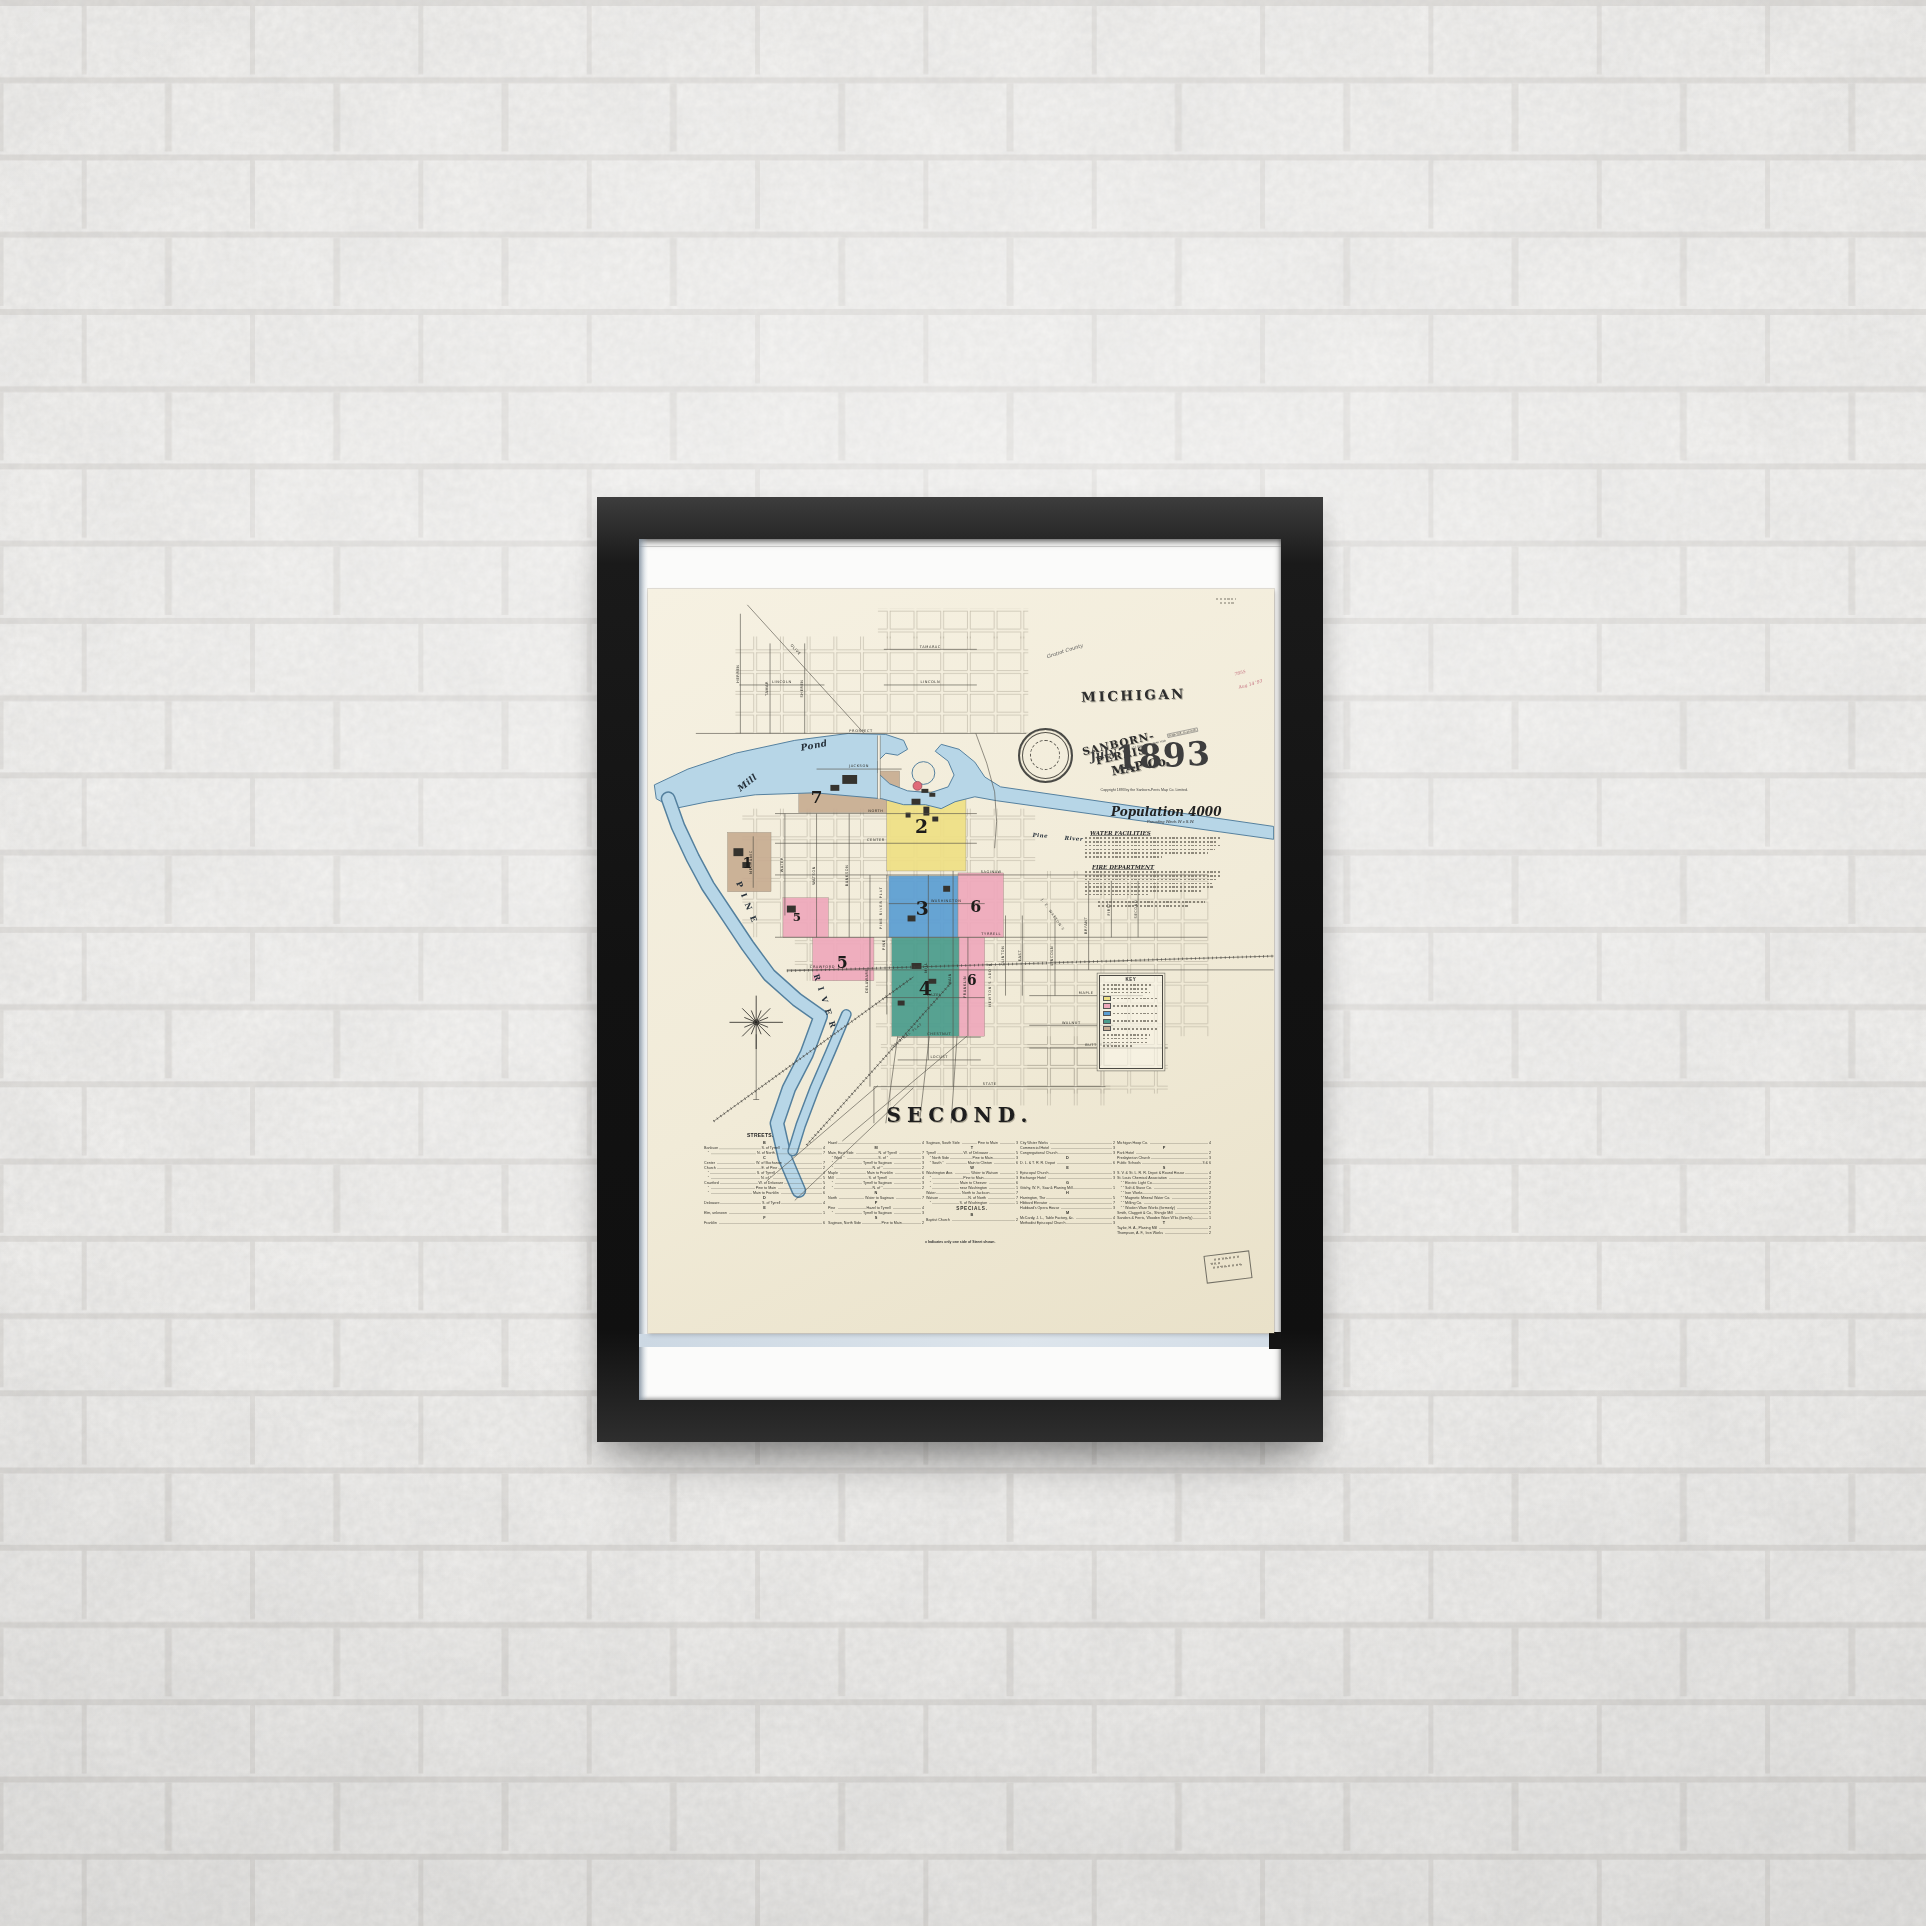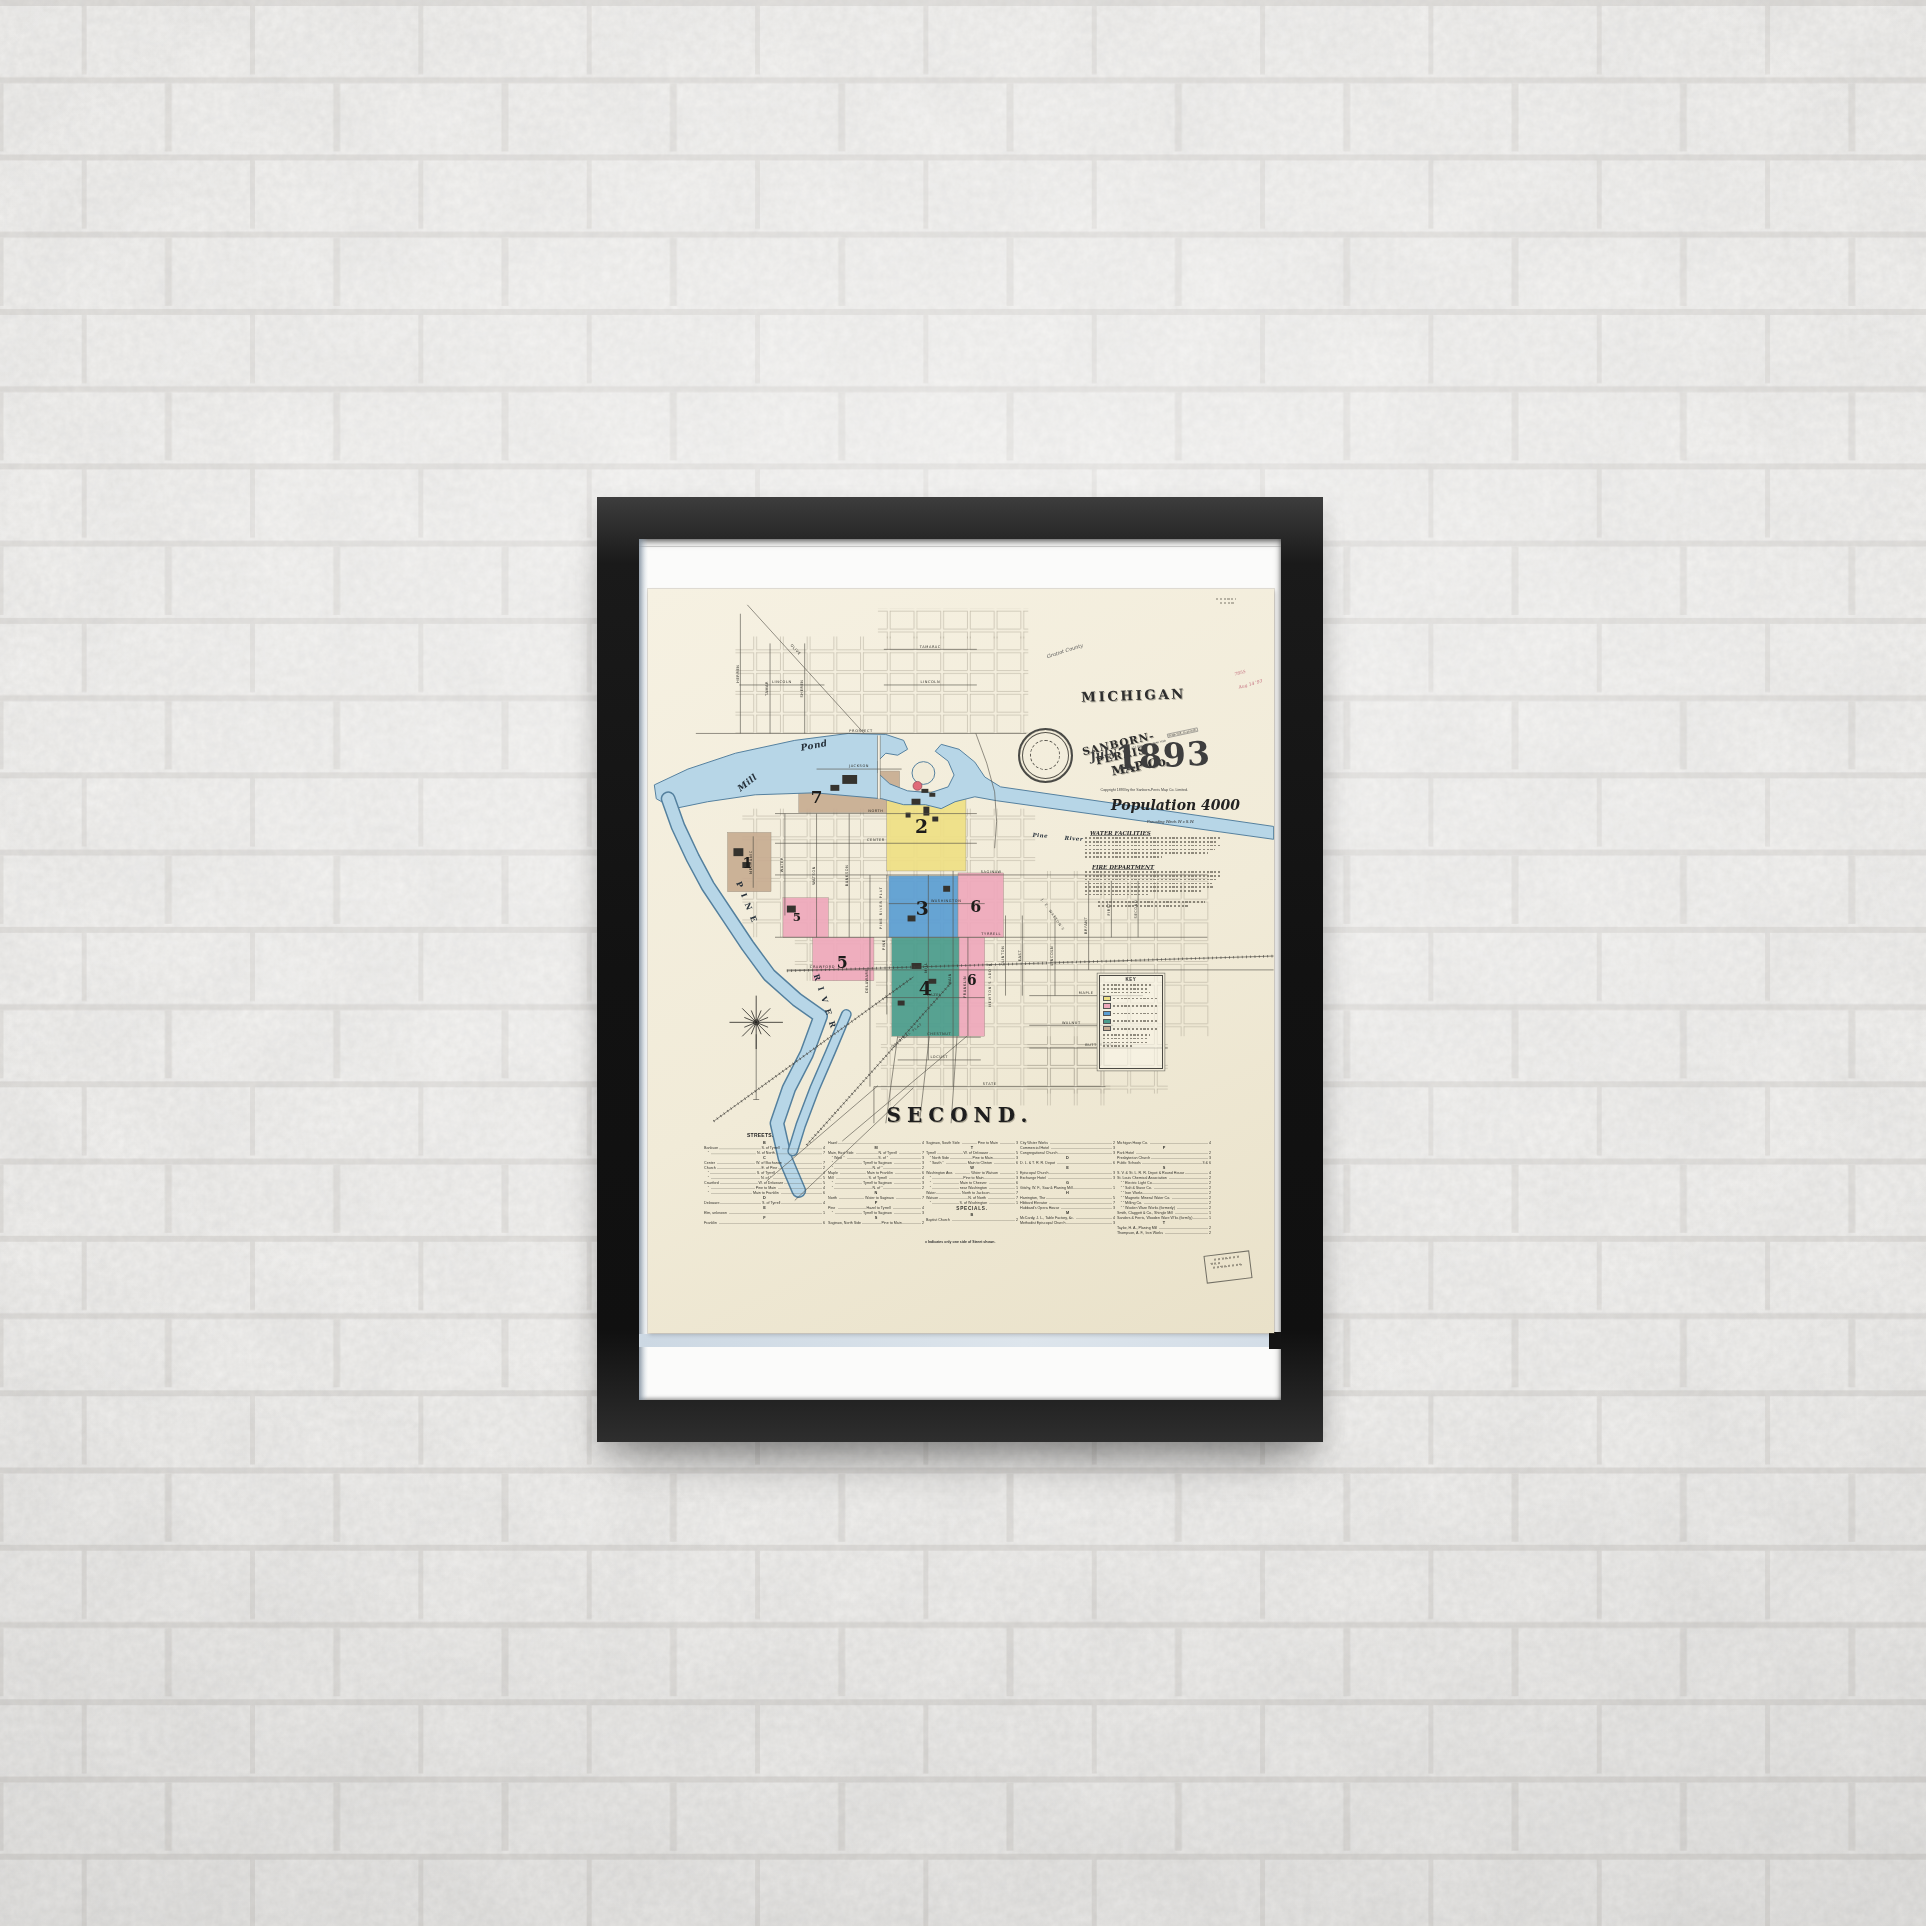--- a/index.html
+++ b/index.html
@@ -53,22 +53,22 @@
   #publisher-address{left:483px;top:157px;font-size:6.4px;color:#444;white-space:nowrap;
     transform:rotate(-12deg) scale(.5);transform-origin:0 0;}
   #scale-note{left:519px;top:145px;font-size:6px;color:#333;border:0.5px solid #666;padding:0 1px;
     white-space:nowrap;transform:rotate(-12deg) scale(.5);transform-origin:0 0;}
   #month-label{left:442px;top:158px;font-family:"DejaVu Serif",serif;font-style:italic;font-weight:bold;
     font-size:12px;color:#3a3a3a;transform:rotate(-14deg);}
   #year-label{left:467px;top:147px;font-family:"DejaVu Serif",serif;font-weight:bold;font-size:33px;
     color:#3e3e3e;transform:rotate(-3deg);letter-spacing:1px;
     text-shadow:1px 1px 0 #9b9document b8a,2px 2px 2px rgba(80,80,80,.5);}
   #copyright-line{left:412px;top:199px;width:337px;font-size:7.1px;color:#3f3f3f;white-space:nowrap;}
-  #population-label{left:463px;top:208px;font-family:"DejaVu Serif",serif;font-weight:bold;
-    font-style:italic;font-size:14px;color:#222;}
+  #population-label{left:463px;top:216px;font-family:"DejaVu Serif",serif;font-weight:bold;
+    font-style:italic;font-size:12px;color:#222;}
   #winds-label{left:499px;top:230px;font-style:italic;font-size:8px;color:#333;white-space:nowrap;}
   .para-head{font-family:"DejaVu Serif",serif;font-weight:bold;font-style:italic;font-size:11px;
     color:#2d2d2d;text-decoration:underline;white-space:nowrap;}
   
   #index-heading{left:236px;top:514px;width:152px;text-align:center;font-family:"DejaVu Serif",serif;
     font-weight:bold;font-size:20px;letter-spacing:6px;color:#1e1e1e;text-shadow:1px 1px 0 #b0aa98;}
   #streets-header{left:99px;top:543px;font-size:10px;font-weight:bold;color:#222;letter-spacing:0.5px;}
   .idx-col{position:absolute;top:551px;height:99px;}
   .idx-inner{font-size:7.3px;line-height:10px;color:#33322d;}
   .idx-row{display:flex;align-items:flex-end;white-space:nowrap;}

